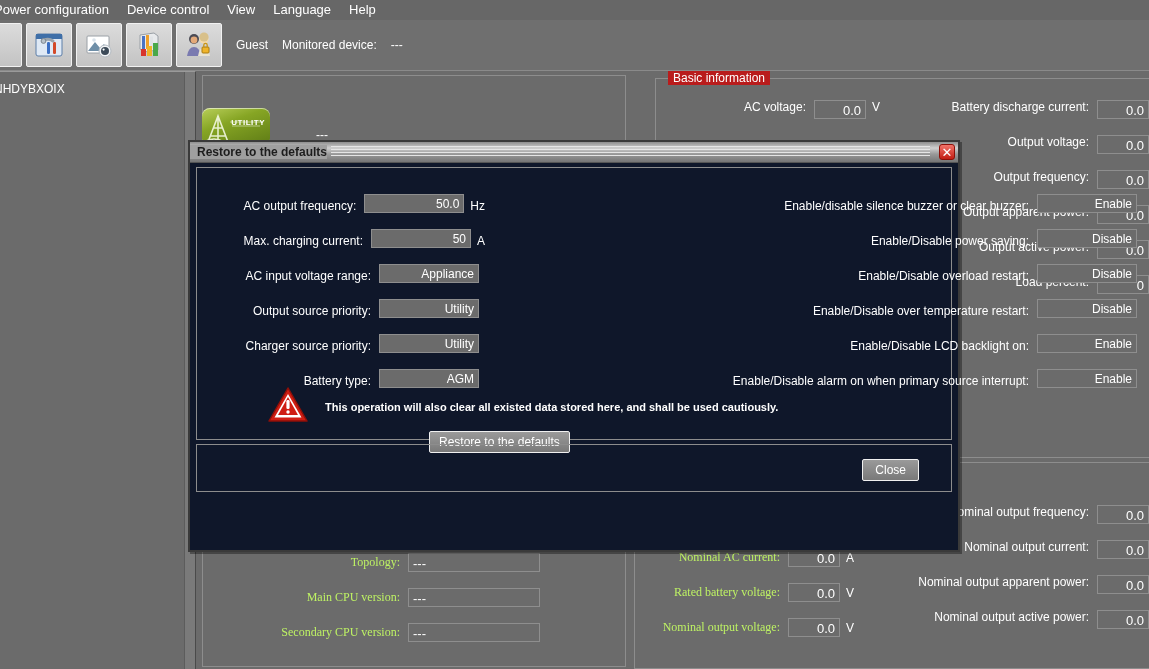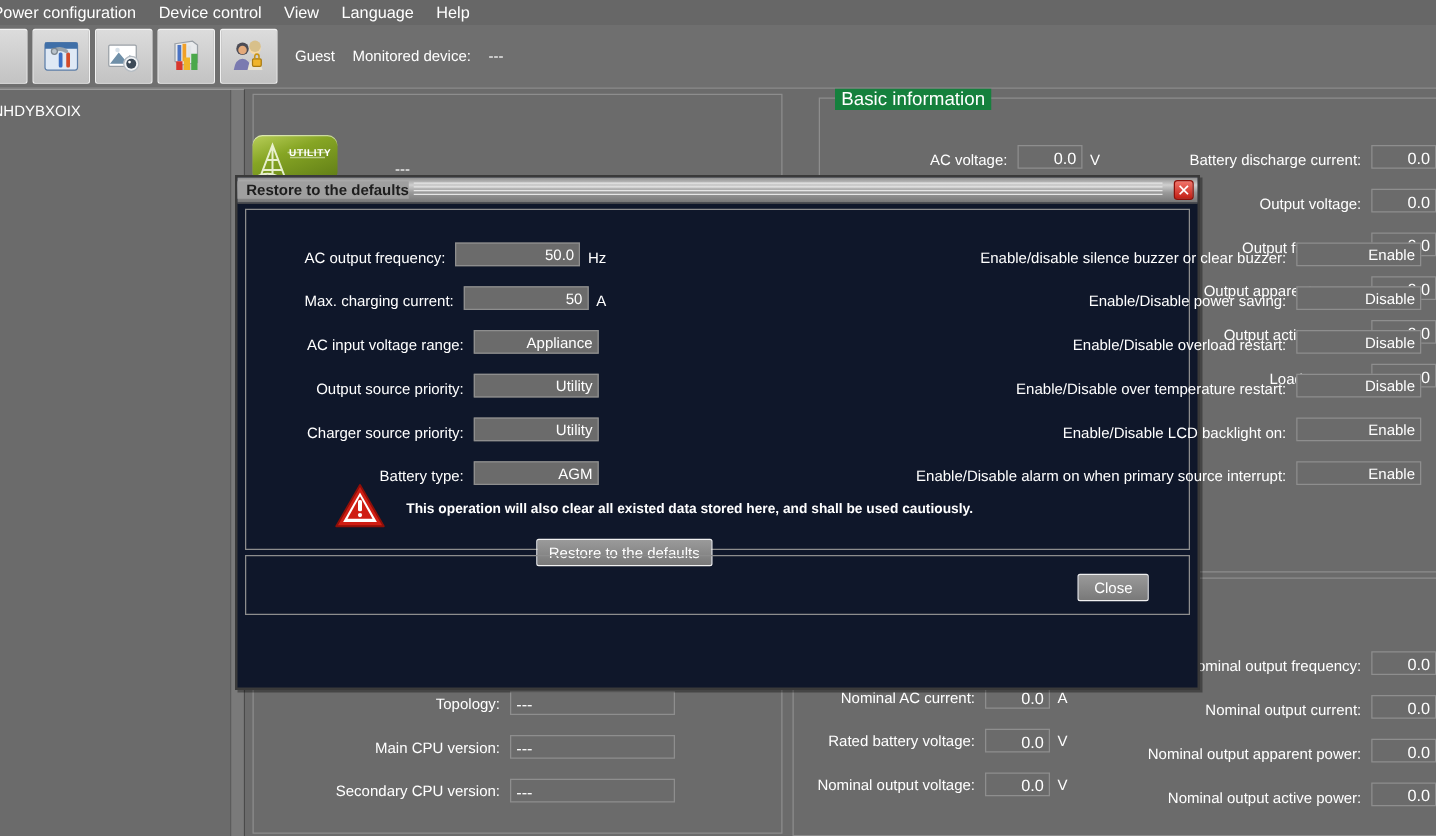--- a/index.html
+++ b/index.html
@@ -79,38 +79,38 @@
   .util-dash{position:absolute;left:316px;top:128px;font-size:12px;color:#ffffff;}
   .center-sep{
     position:absolute;left:202px;top:148px;width:424px;height:10px;
     background:linear-gradient(#d9d9d9,#b0b0b0);
     border-top:1px solid #efefef;
   }
 
   
   .blk-fields{position:absolute;left:210px;top:545px;width:420px;}
   .fr{display:flex;align-items:center;height:35px;}
-  .fr .lab{width:190px;text-align:right;padding-right:8px;font-size:12px;color:#ffffff;white-space:nowrap;}
+  .fr .lab{width:190px;text-align:right;padding-right:8px;font-size:12px;color:#bef264;white-space:nowrap;font-family:Liberation Serif, serif;}
   .fbox{
     height:19px;line-height:19px;background:#6b6b6b;border:1px solid #8e8e8e;
     box-sizing:border-box;padding:0 4px;font-size:13px;color:#ffffff;text-align:right;
   }
   .fbox.l{text-align:left;}
   .unit{margin-left:6px;font-size:12px;color:#ffffff;}
 
   
   .rightpanel{
     position:absolute;left:655px;top:78px;width:500px;height:380px;
     border:1px solid #8d8d8d;box-sizing:border-box;
   }
   .gb-title{
-    position:absolute;left:12px;top:-8px;background:#15803d;padding:0 5px;
-    font-size:15px;color:#ffffff;
-  }
-  .rrow{display:flex;align-items:flex-end;height:35px;justify-content:flex-end;}
+    position:absolute;left:12px;top:-8px;background:#b91c1c;padding:0 5px;
+    font-size:12px;color:#ffffff;
+  }
+  .rrow{display:flex;align-items:flex-start;height:35px;justify-content:flex-end;}
   .rrow .lab{text-align:right;padding-right:8px;font-size:12px;color:#ffffff;white-space:nowrap;}
   .right-col-a{position:absolute;left:660px;top:100px;width:220px;}
   .right-col-b{position:absolute;left:890px;top:100px;width:259px;}
   .right-bot{position:absolute;left:890px;top:505px;width:259px;}
   .mid-bot{position:absolute;left:630px;top:540px;width:230px;}
   .rightpanel2{
     position:absolute;left:634px;top:462px;width:521px;height:207px;
     border:1px solid #8d8d8d;box-sizing:border-box;
   }
 

